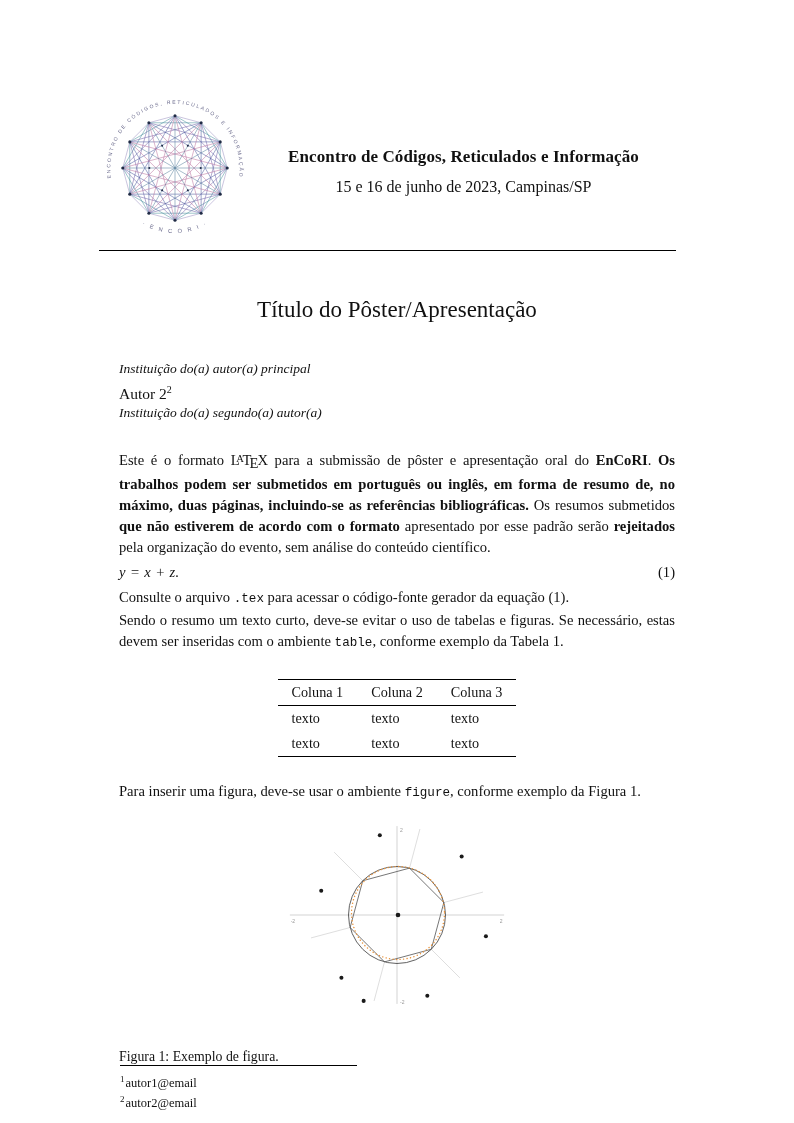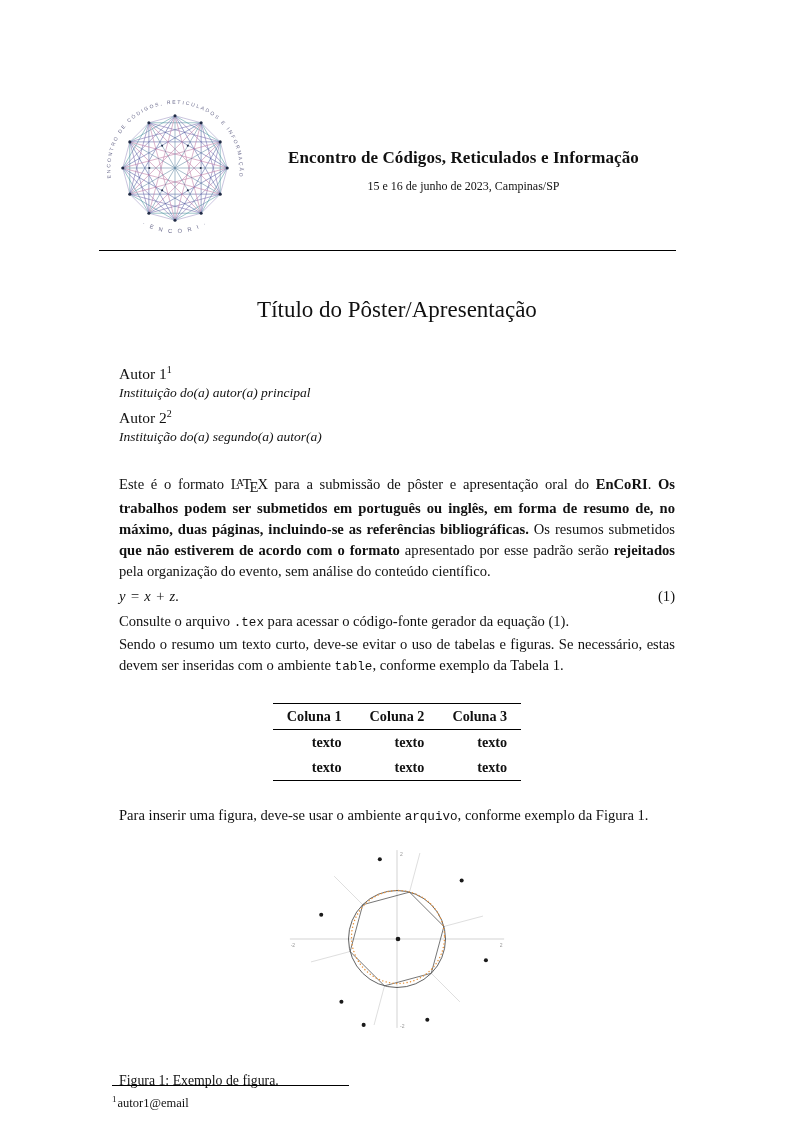--- a/index.html
+++ b/index.html
@@ -11,21 +11,21 @@
     font-family: "Liberation Serif", serif;
     color: #111;
     overflow: hidden;
     margin: 0 auto;
   }
   
   .header { display: flex; align-items: center; padding: 92px 118px 0 99px; }
   .logo-svg { width: 152px; height: 152px; flex: 0 0 auto; }
   .header-text { flex: 1; display: flex; flex-direction: column; align-items: center; gap: 11px; margin-top: 6px; }
   .header-title { font-weight: 700; font-size: 17px; letter-spacing: 0.1px; }
-  .header-subtitle { font-size: 12px; }
+  .header-subtitle { font-size: 16px; }
   .header-rule { border: 0; border-top: 1.2px solid #000; margin: 6px 118px 0 99px; }
   
   .main-title { text-align: center; font-size: 23px; font-weight: 400; margin: 46px 0 16px; }
   .content { margin: 0 119px; }
   .authors { margin-top: 37px; }
   .author-line { font-size: 15.5px; line-height: 19px; }
   .author-line sup { font-size: 10px; }
   .author-affiliation { font-style: italic; font-size: 13.5px; line-height: 18px; margin: 1px 0 2px; }
   
   .body-text { margin-top: 26px; font-size: 14.6px; line-height: 21px; text-align: justify; }
@@ -36,28 +36,28 @@
   
   .equation { position: relative; text-align: left; margin: 4px 0; }
   .eq-body { font-style: italic; letter-spacing: 0.4px; }
   .eq-number { position: absolute; right: 0; top: 0; }
   
   .table-block { margin-top: 25px; }
   .table-caption { text-align: center; font-size: 13.8px; }
   table.latex-table { margin: 6px auto 0; border-collapse: collapse; font-size: 14.2px; }
   table.latex-table thead tr { border-top: 1.4px solid #000; border-bottom: 1px solid #000; }
   table.latex-table tbody tr:last-child { border-bottom: 1.4px solid #000; }
-  table.latex-table th, table.latex-table td { font-weight: 700; padding: 2px 14px; text-align: right; }
+  table.latex-table th, table.latex-table td { font-weight: 400; padding: 2px 14px; text-align: left; }
   
   .par-figura { margin-top: 24px !important; }
   .figure-block { margin-top: 14px; text-align: center; }
   .figure-plot { width: 228px; height: 194px; }
   .figure-caption { font-size: 13.8px; margin-top: 28px; text-align: left; }
   
-  .footnotes { position: absolute; left: 112px; bottom: 12px; font-size: 12.5px; line-height: 16px; }
+  .footnotes { position: absolute; left: 120px; bottom: 12px; font-size: 12.5px; line-height: 16px; }
   .footnote-rule { border: 0; border-top: 1px solid #000; width: 237px; margin: 0 0 5px; }
   .footnotes sup { font-size: 9px; margin-right: 1px; }
   
   .logo-ring-text { font-family: "Liberation Sans", sans-serif; font-size: 5.3px; letter-spacing: 1.9px; fill: #6b6b8d; }
   .logo-ring-text-b { font-family: "Liberation Sans", sans-serif; font-size: 6px; letter-spacing: 2.2px; fill: #6b6b8d; }
   .fig-tick { font-family: "Liberation Sans", sans-serif; font-size: 5px; fill: #999; }
 </style>
 </head>
 <body>
 
@@ -117,21 +117,20 @@
     </div>
   </header>
 
   <hr class="header-rule">
 
   <h1 class="main-title">Título do Pôster/Apresentação</h1>
 
   <div class="content">
 
     <section class="authors">
-      <div class="author-line"><span>Autor 1</span><sup>1</sup></div>
       <div class="author-affiliation">Instituição do(a) autor(a) principal</div>
       <div class="author-line"><span>Autor 2</span><sup>2</sup></div>
       <div class="author-affiliation">Instituição do(a) segundo(a) autor(a)</div>
     </section>
 
     <section class="body-text">
 
       <p><span>Este é o formato </span><span><span>L</span><span class="lx-a">A</span><span>T</span><span class="lx-e">E</span><span>X</span></span><span> para a submissão de pôster e apresentação oral do </span><b>EnCoRI</b><span>. </span><b>Os trabalhos podem ser submetidos em português ou inglês, em forma de resumo de, no máximo, duas páginas, incluindo-se as referências bibliográficas.</b><span> Os resumos submetidos </span><b>que não estiverem de acordo com o formato</b><span> apresentado por esse padrão serão </span><b>rejeitados</b><span> pela organização do evento, sem análise do conteúdo científico.</span></p>
 
 
@@ -161,21 +160,21 @@
             </tr>
             <tr>
               <td>texto</td>
               <td>texto</td>
               <td>texto</td>
             </tr>
           </tbody>
         </table>
       </div>
 
-      <p class="par-figura"><span>Para inserir uma figura, deve-se usar o ambiente </span><span class="mono">arquivo</span><span>, conforme exemplo da Figura 1.</span></p>
+      <p class="par-figura"><span>Para inserir uma figura, deve-se usar o ambiente </span><span class="mono">figure</span><span>, conforme exemplo da Figura 1.</span></p>
 
       <div class="figure-block">
         <svg class="figure-plot" viewBox="-112 -96 224 192">
           <g stroke="#c9c9c9" stroke-width="0.6">
             <line x1="46.4" y1="-12.4" x2="85.1" y2="-22.7"></line>
             <line x1="12.4" y1="-46.4" x2="22.7" y2="-85.1"></line>
             <line x1="-33.9" y1="-33.9" x2="-62.2" y2="-62.2"></line>
             <line x1="-46.4" y1="12.4" x2="-85.1" y2="22.7"></line>
             <line x1="-12.4" y1="46.4" x2="-22.7" y2="85.1"></line>
             <line x1="33.9" y1="33.9" x2="62.2" y2="62.2"></line>
@@ -204,15 +203,16 @@
         </svg>
         <div class="figure-caption">Figura 1: Exemplo de figura.</div>
       </div>
 
     </section>
   </div>
 
   <div class="footnotes">
     <hr class="footnote-rule">
     <div class="footnote"><sup>1</sup><span>autor1@email</span></div>
+    <div class="footnote"><sup>2</sup><span>autor2@email</span></div>
   </div>
 
 </div>
 
 </body></html>

